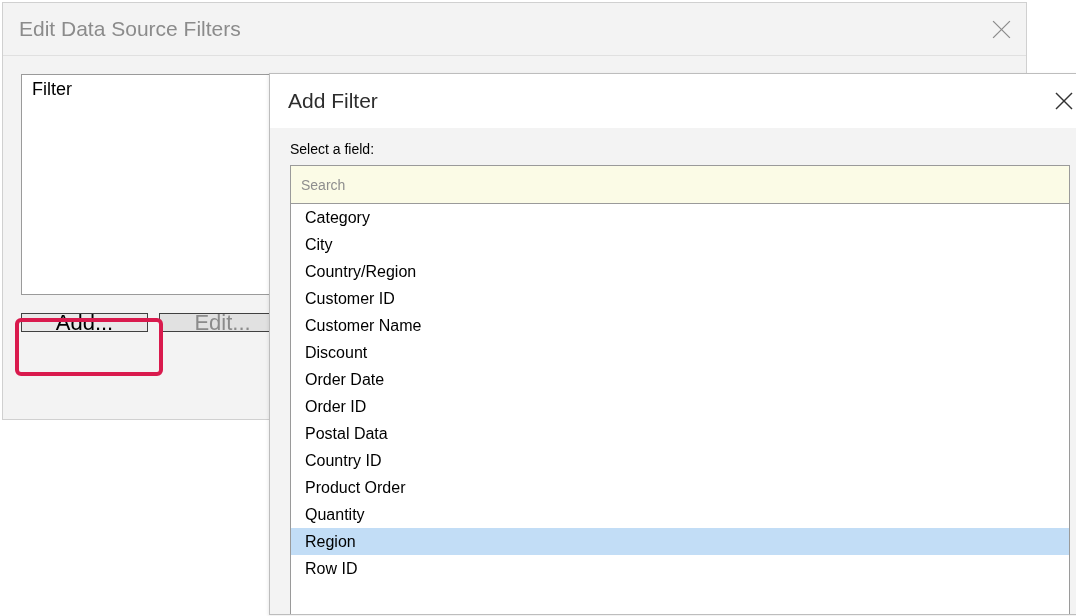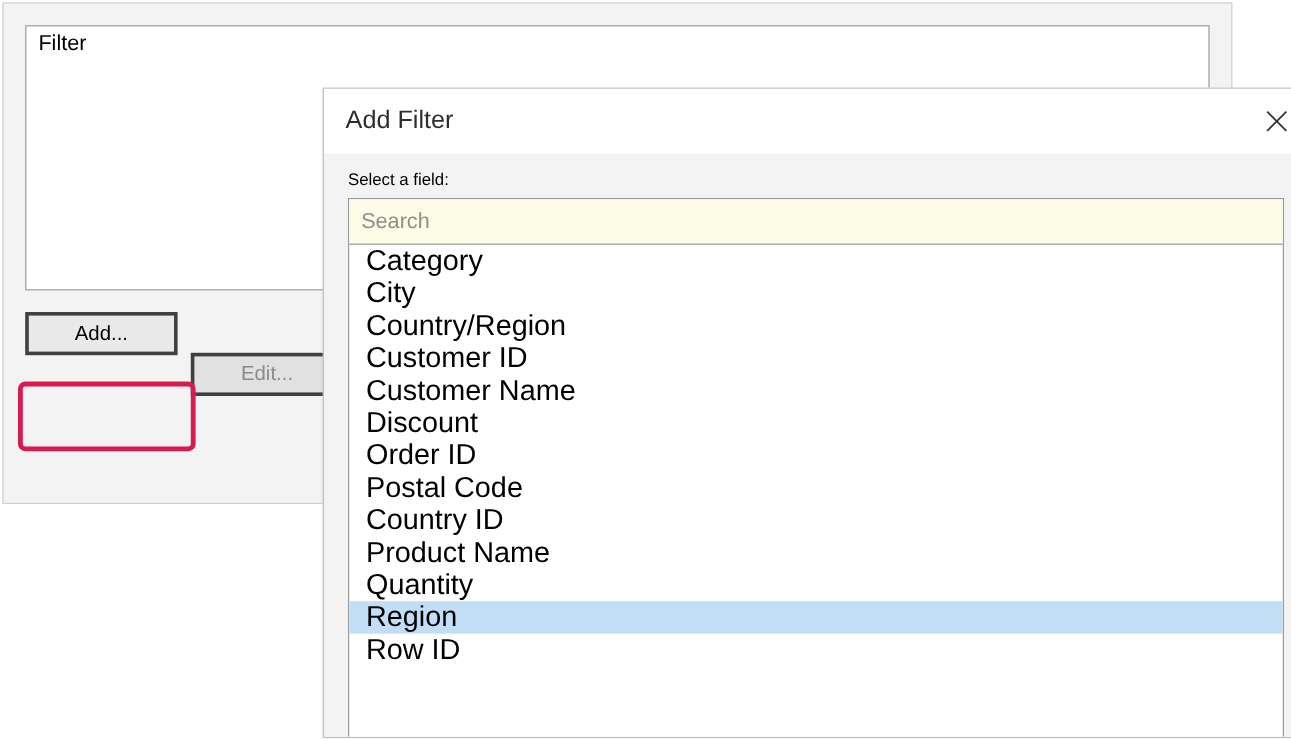--- a/index.html
+++ b/index.html
@@ -56,36 +56,35 @@
     .filter-list-header {
       font-size: 18px;
       color: #000;
     }
     .button-row {
       margin-top: 18px;
       display: flex;
       gap: 11px;
     }
     .btn {
-      height: 36px;
+      height: 19px;
       min-width: 127px;
-      border: 3px solid #404040;
+      border: 1px solid #404040;
       background: #e9e9e9;
-      font-size: 17px;
+      font-size: 22px;
       color: #000;
       cursor: pointer;
       display: inline-flex;
       align-items: center;
       justify-content: center;
     }
     .btn.disabled {
       background: #e1e1e1;
       color: #8b8b8b;
       cursor: default;
-      margin-top: 34px;
     }
     .highlight-add {
       position: absolute;
       left: 15px;
       top: 318px;
       width: 148px;
       height: 58px;
       border: 4px solid #d91a4d;
       border-radius: 6px;
       pointer-events: none;
@@ -151,48 +150,55 @@
       height: 38px;
       border-bottom: 1px solid #9a9a9a;
       background: #fbfbe6;
     }
     .search-input {
       width: 100%;
       height: 100%;
       border: none;
       background: transparent;
       padding: 0 10px;
-      font-size: 18px;
+      font-size: 14px;
       color: #3b82f6;
       outline: none;
     }
     .search-input::placeholder {
       color: #8e8e8e;
     }
     .field-list {
       flex: 1;
       overflow: hidden;
     }
     .field-item {
       height: 27px;
       line-height: 27px;
       padding: 0 14px;
-      font-size: 24px;
+      font-size: 16px;
       color: #000;
       cursor: pointer;
       white-space: nowrap;
     }
     .field-item.selected {
       background: #c2ddf6;
     }
   </style>
 </head>
 <body>
 
 <div class="parent-dialog">
+  <div class="parent-titlebar">
+    <div class="parent-title">Edit Data Source Filters</div>
+    <svg class="parent-close" viewBox="0 0 20 20">
+      <line x1="2" y1="2" x2="18" y2="18"></line>
+      <line x1="18" y1="2" x2="2" y2="18"></line>
+    </svg>
+  </div>
   <div class="parent-body">
     <div class="filter-list">
       <div class="filter-list-header">Filter</div>
     </div>
     <div class="button-row">
       <button class="btn">Add...</button>
       <button class="btn disabled">Edit...</button>
     </div>
   </div>
 </div>
@@ -212,23 +218,24 @@
       <div class="search-box">
         <input class="search-input" type="text" placeholder="Search" style="">
       </div>
       <div class="field-list" id="field-list">
           <div class="field-item">Category</div>
           <div class="field-item">City</div>
           <div class="field-item">Country/Region</div>
           <div class="field-item">Customer ID</div>
           <div class="field-item">Customer Name</div>
           <div class="field-item">Discount</div>
+          <div class="field-item">Order Date</div>
           <div class="field-item">Order ID</div>
-          <div class="field-item">Postal Code</div>
+          <div class="field-item">Postal Data</div>
           <div class="field-item">Country ID</div>
-          <div class="field-item">Product Name</div>
+          <div class="field-item">Product Order</div>
           <div class="field-item">Quantity</div>
           <div class="field-item selected">Region</div>
           <div class="field-item">Row ID</div>
         </div>
     </div>
   </div>
 </div>
 
 </body></html>

